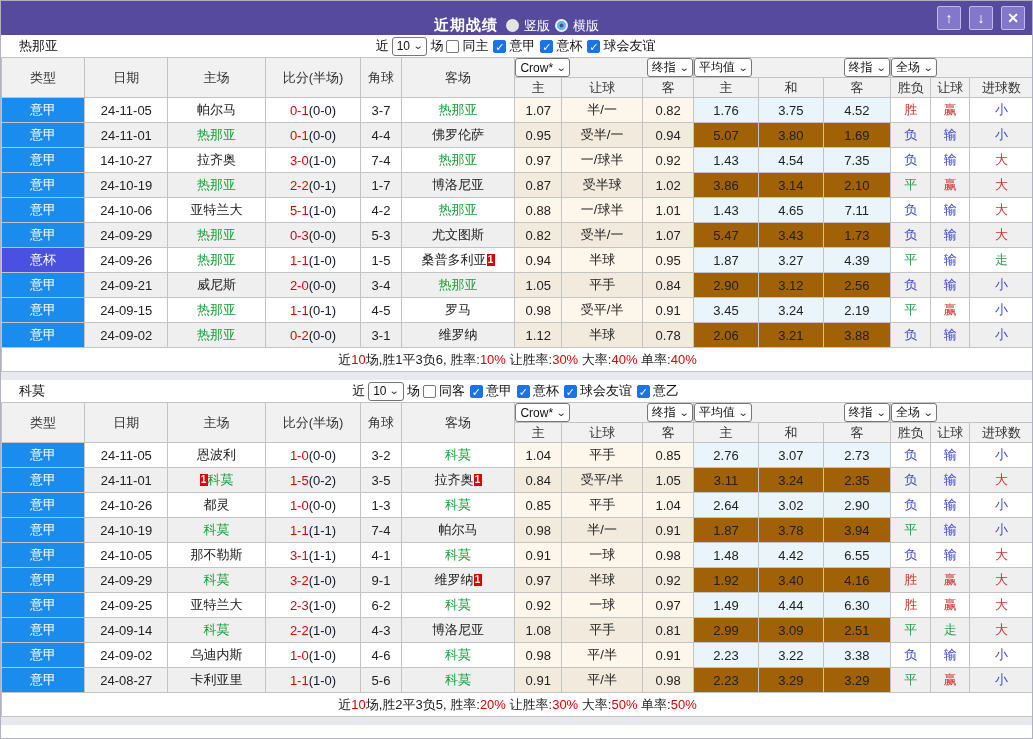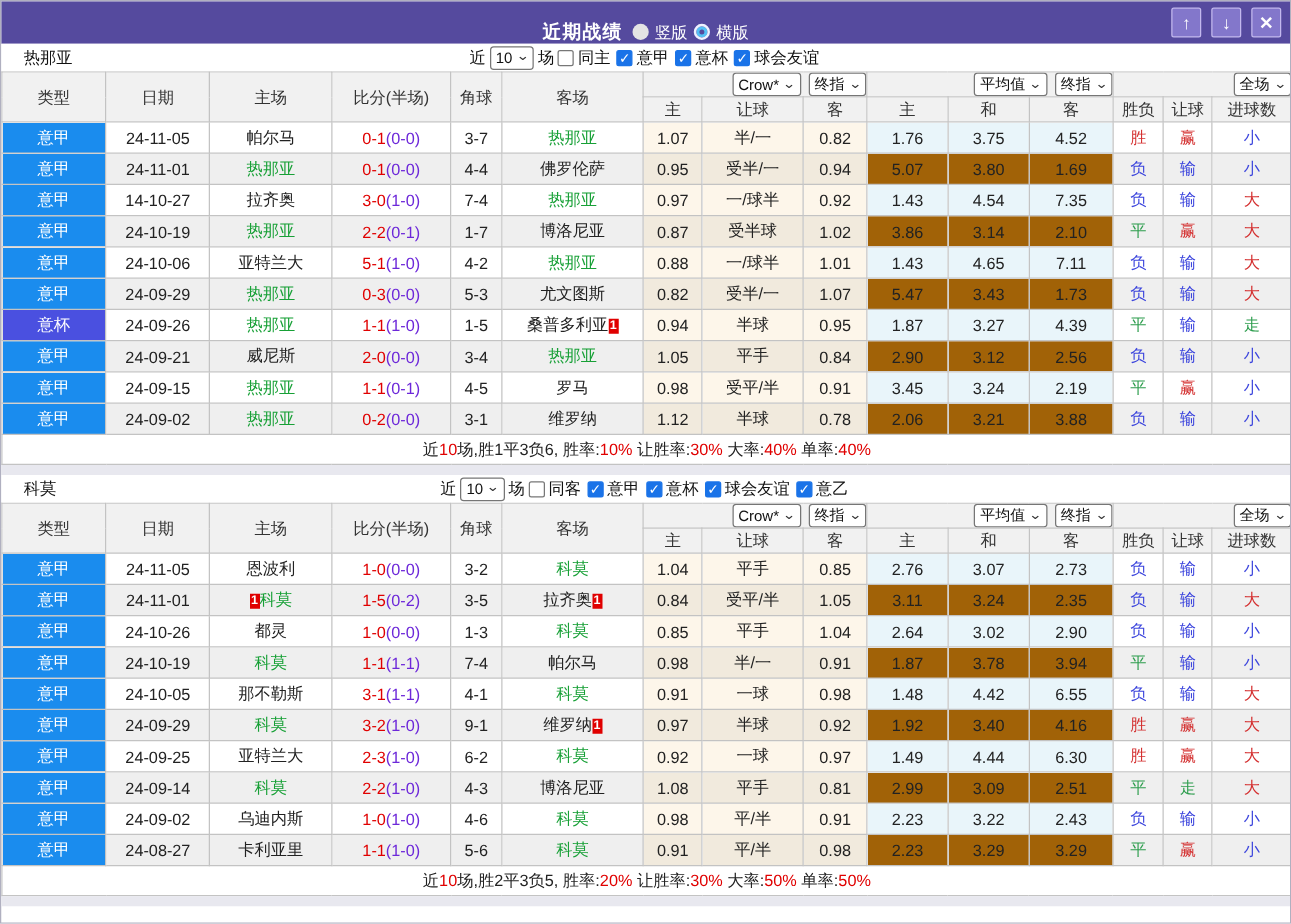--- a/index.html
+++ b/index.html
@@ -27,28 +27,28 @@
   .sel .chev { font-size:10px; line-height:10px; transform:scaleX(1.3); color:#333; }
   .cb { width:13px; height:13px; border:1px solid #777; border-radius:2px; background:#fff; display:inline-block; cursor:pointer; flex:none; }
   .cb.checked { background:#1a73e8; border-color:#1a73e8; color:#fff; font-size:11px; line-height:12px; text-align:center; font-weight:bold; }
   .cb-label { margin-right:2px; }
 
   
   table { border-collapse:collapse; table-layout:fixed; width:1033px; }
   th, td { border:1px solid #c3c3c3; font-size:13px; text-align:center; padding:0; overflow:hidden; white-space:nowrap; }
   thead th { background:#f1f1f1; font-weight:normal; color:#333; height:20px; }
   thead th.ctrl { background:#f1f1f1; }
-  thead .ctrl-wrap { display:flex; align-items:center; justify-content:flex-end; gap:6px; }
+  thead .ctrl-wrap { display:flex; align-items:center; justify-content:space-between; gap:6px; }
   tbody td { height:25px; background:#fff; color:#222; }
   tr.even td { background:#efefef; }
   td.type { color:#fff; }
   td.odds { background:#fdf6ea; }  tr.even td.odds { background:#f1eadd; }
   td.avg  { background:#e9f5fa; }  tr.even td.avg  { background:#a16207; }
   .focus { color:#17a036; }
-  .score-ft { color:#e00000; } .score-ht { color:#6d28d9;text-align:center; }
+  .score-ft { color:#e00000; } .score-ht { color:#0f172a;text-align:center; }
   .badge { display:inline-block; background:#e00000; color:#fff; font-size:10px; line-height:12px; min-width:8px;
            padding:0 1px; font-weight:bold; vertical-align:1px; }
   .res-win { color:#d43030; } .res-draw { color:#2f9e4f; } .res-loss { color:#3c45dd; }
   tr.summary-row td { background:#fff; font-size:13px; height:24px; }
   .red { color:#e00000; }
   .section-gap { height:8px; background:#e8e8ef; }
   .bottom-strip { height:8px; background:#e8e8ef; }
 </style>
 </head>
 <body>
@@ -578,21 +578,21 @@
             <td>24-09-02</td>
             <td><span>乌迪内斯</span></td>
             <td><span class="score-ft">1-0</span><span class="score-ht">(1-0)</span></td>
             <td>4-6</td>
             <td><span class="focus">科莫</span></td>
             <td class="odds">0.98</td>
             <td class="odds">平/半</td>
             <td class="odds">0.91</td>
             <td class="avg">2.23</td>
             <td class="avg">3.22</td>
-            <td class="avg">2.43</td>
+            <td class="avg">3.38</td>
             <td class="res-loss">负</td>
             <td class="res-loss">输</td>
             <td class="res-loss">小</td>
           </tr>
           <tr class="even">
             <td class="type" style="background: rgb(26, 140, 238);">意甲</td>
             <td>24-08-27</td>
             <td><span>卡利亚里</span></td>
             <td><span class="score-ft">1-1</span><span class="score-ht">(1-0)</span></td>
             <td>5-6</td>

